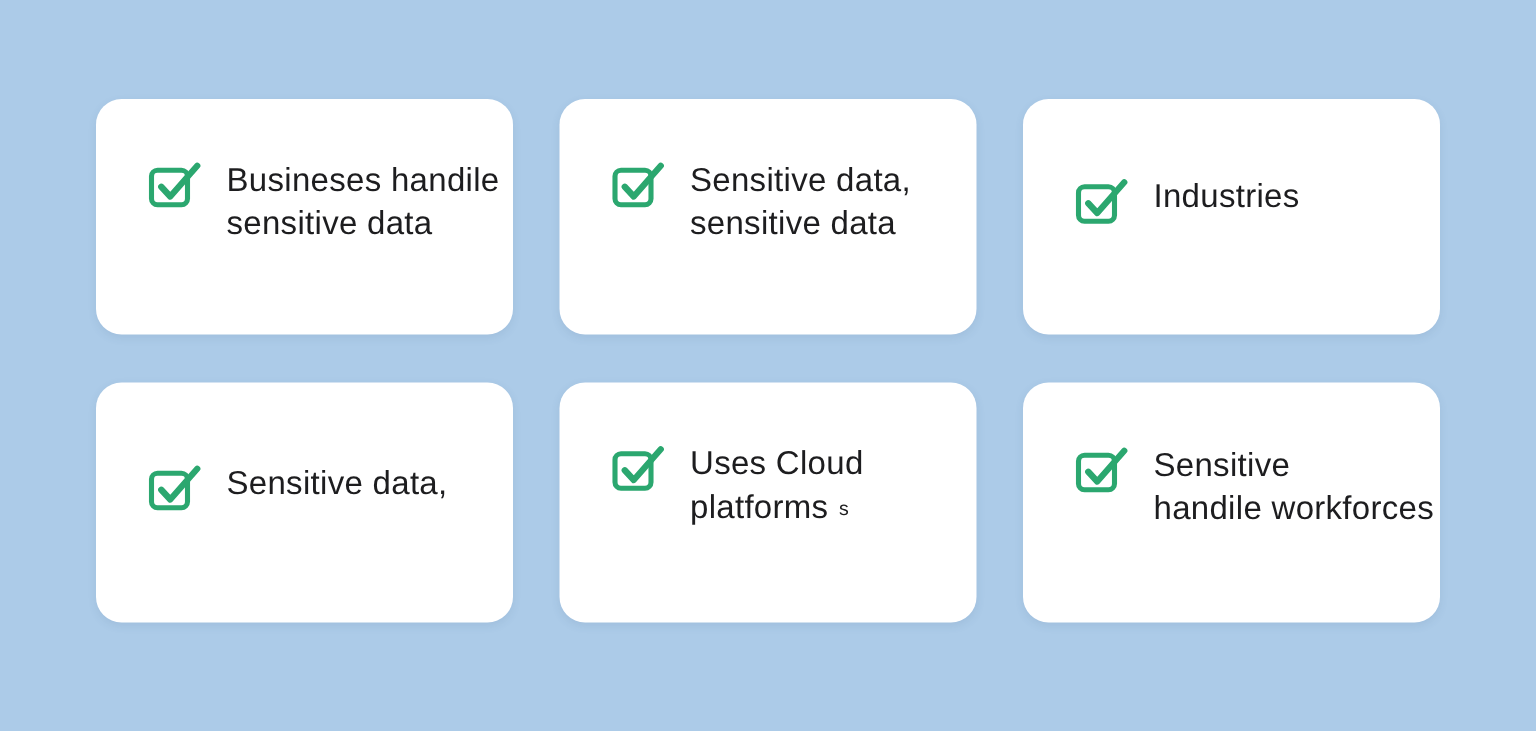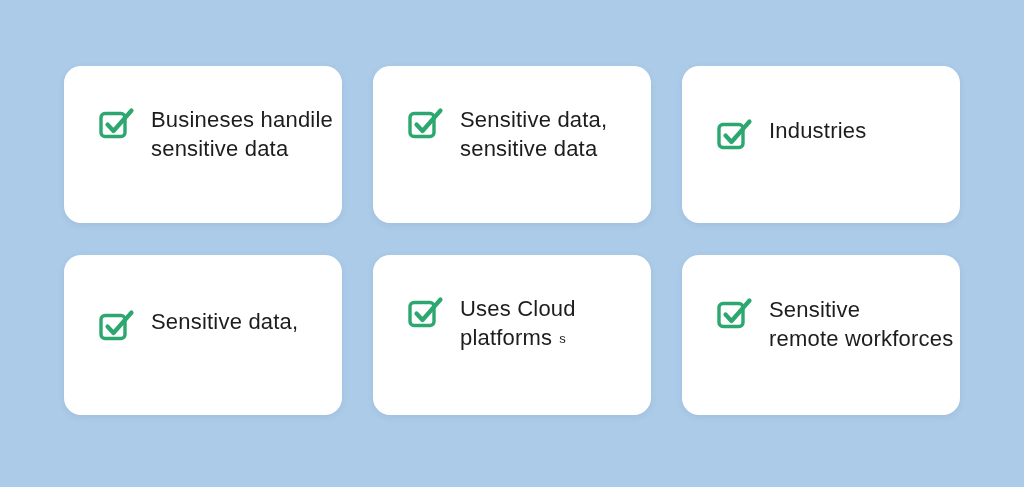--- a/index.html
+++ b/index.html
@@ -146,18 +146,18 @@
   <div class="card">
     <div class="card-row">
       <span class="check-icon">
         <svg viewBox="0 0 37 35" fill="none" xmlns="http://www.w3.org/2000/svg">
           <rect x="3" y="8.5" width="24" height="23" rx="4" stroke="currentColor" stroke-width="3.4"></rect>
           <path d="M9.5 19.5 L15.5 26 L33.5 5.5" stroke="currentColor" stroke-width="4.2" stroke-linecap="round" stroke-linejoin="round"></path>
         </svg>
       </span>
       <span class="card-text">
         <span class="card-line">Sensitive</span>
-        <span class="card-line">remote workforces</span>
+        <span class="card-line">handile workforces</span>
       </span>
     </div>
   </div>
 
 </div>
 
 </body></html>

